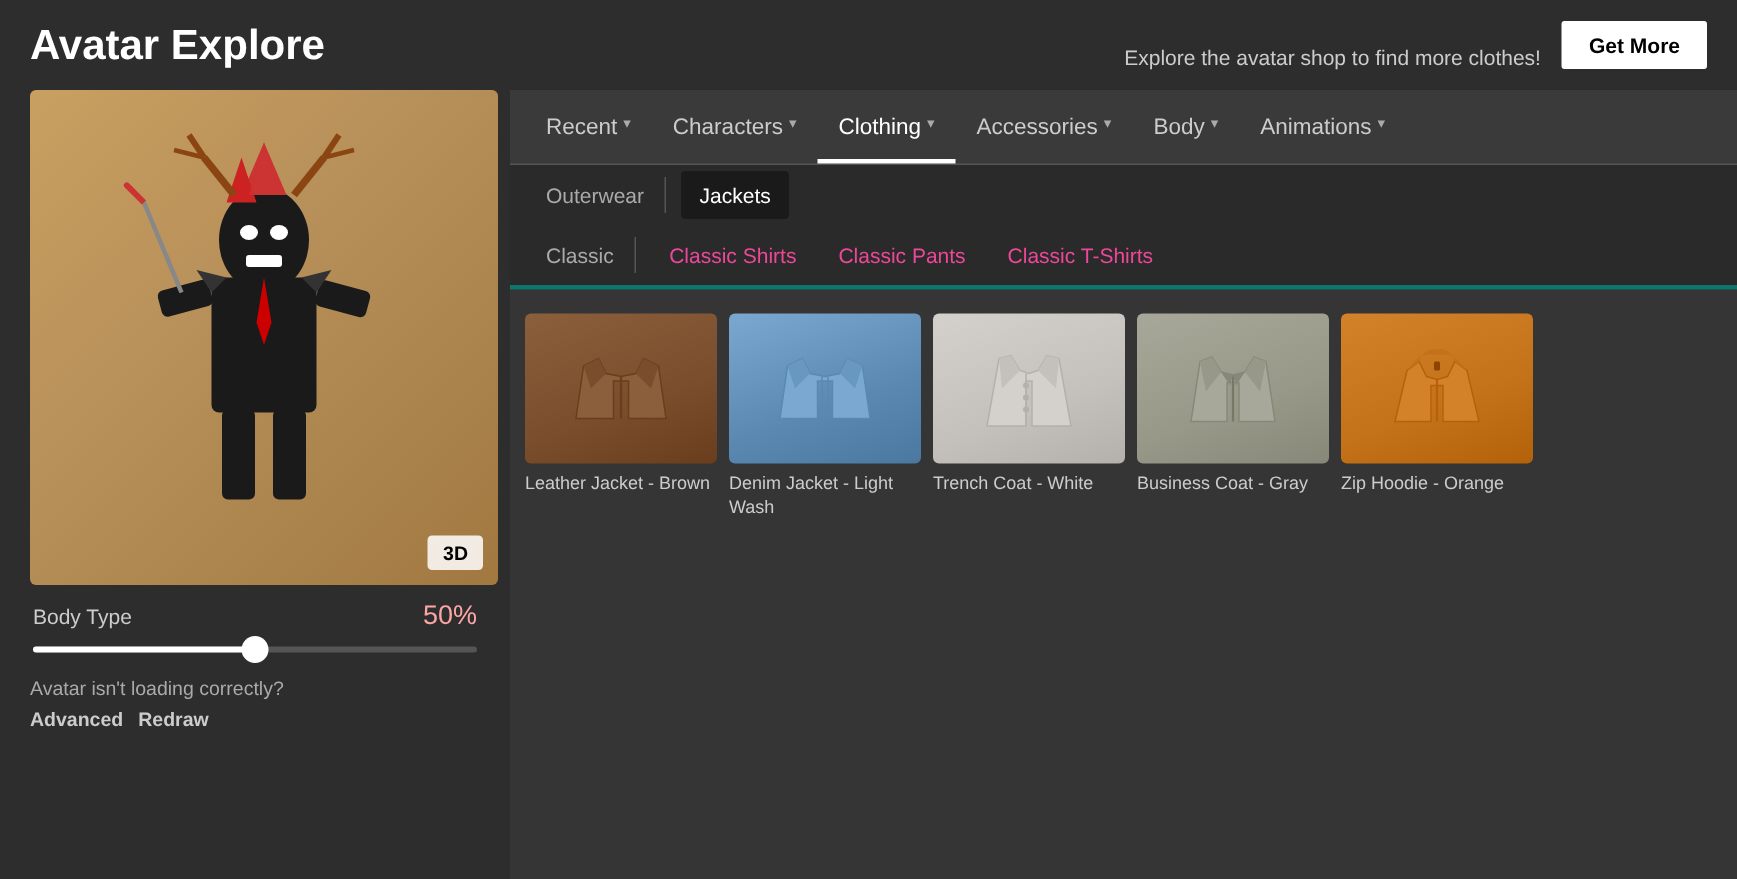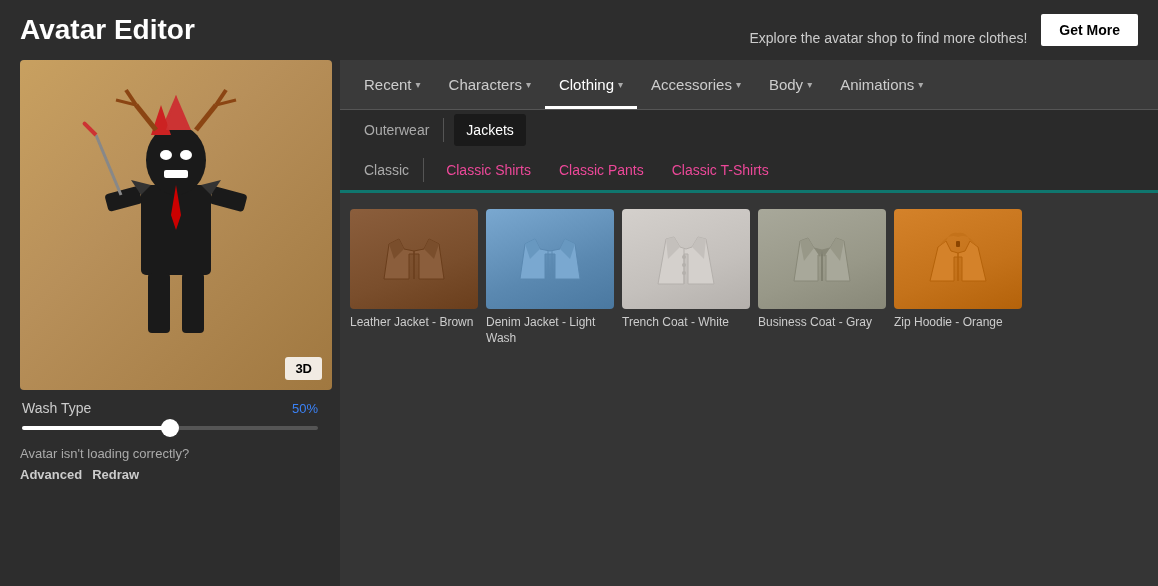--- a/index.html
+++ b/index.html
@@ -95,22 +95,22 @@
       margin-top: 10px;
       padding: 0 2px;
     }
 
     .body-type-label {
       font-size: 14px;
       color: #ccc;
     }
 
     .body-type-value {
-      font-size: 13px;
-      color: #3b82f6;
+      font-size: 18px;
+      color: #fca5a5;
     }
 
     .slider-row {
       margin-top: 6px;
       padding: 0 2px;
     }
 
     .slider-track {
       width: 100%;
       height: 4px;
@@ -176,21 +176,21 @@
       border-bottom: 1px solid #555;
     }
 
     .nav-tab {
       padding: 16px 14px;
       font-size: 15px;
       color: #ccc;
       cursor: pointer;
       position: relative;
       display: flex;
-      align-items: center;
+      align-items: flex-start;
       gap: 4px;
       white-space: nowrap;
     }
 
     .nav-tab.active {
       color: #fff;
     }
 
     .nav-tab.active::after {
       content: '';
@@ -293,21 +293,21 @@
     .jacket-denim { background: linear-gradient(160deg, #7aa8d0 0%, #5a88b0 60%, #4a78a0 100%); }
     .jacket-leather { background: linear-gradient(160deg, #8b5e3c 0%, #7a4e2c 60%, #6a3e1c 100%); }
     .jacket-trench { background: linear-gradient(160deg, #d4d0cc 0%, #c4c0bc 60%, #b4b0ac 100%); }
     .jacket-business { background: linear-gradient(160deg, #a8a89a 0%, #989888 60%, #888878 100%); }
     .jacket-hoodie { background: linear-gradient(160deg, #d4822a 0%, #c4721a 60%, #b4620a 100%); }
   </style>
 </head>
 <body>
 
 <div class="header">
-  <h1 class="header-title">Avatar Editor</h1>
+  <h1 class="header-title">Avatar Explore</h1>
   <div class="header-right">
     <span class="header-promo">Explore the avatar shop to find more clothes!</span>
     <button class="get-more-btn">Get More</button>
   </div>
 </div>
 
 <div class="main-content">
 
   <div class="avatar-panel">
     <div class="avatar-preview">
@@ -346,21 +346,21 @@
 
         <polygon points="65,120 55,105 75,110" fill="#333"></polygon>
         <polygon points="135,120 145,105 125,110" fill="#333"></polygon>
 
         <polygon points="90,55 110,55 100,20" fill="#cc3333" opacity="0.8"></polygon>
       </svg>
       <div class="avatar-3d-badge">3D</div>
     </div>
 
     <div class="body-type-row">
-      <span class="body-type-label">Wash Type</span>
+      <span class="body-type-label">Body Type</span>
       <span class="body-type-value">50%</span>
     </div>
     <div class="slider-row">
       <div class="slider-track">
         <div class="slider-fill"></div>
         <div class="slider-thumb"></div>
       </div>
     </div>
 
     <div class="avatar-error">Avatar isn't loading correctly?</div>

